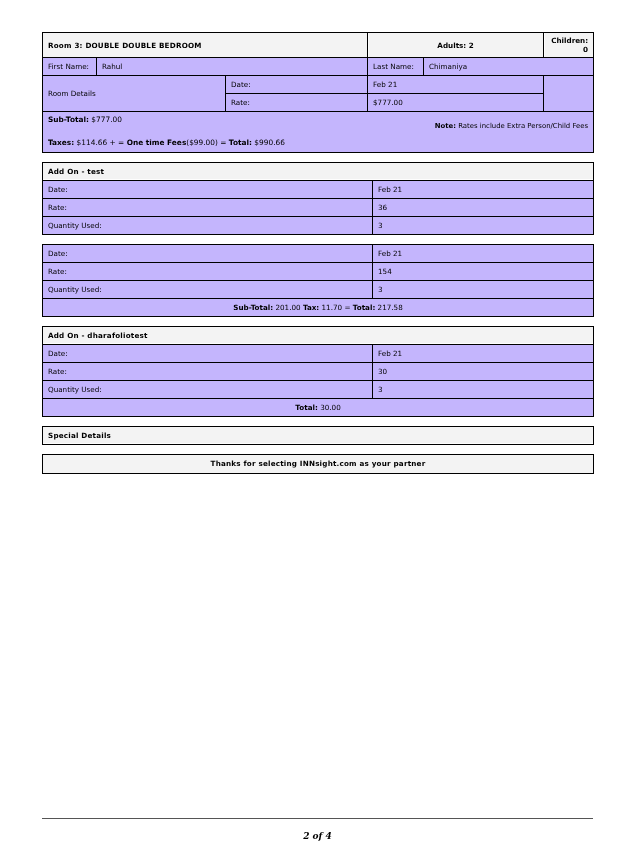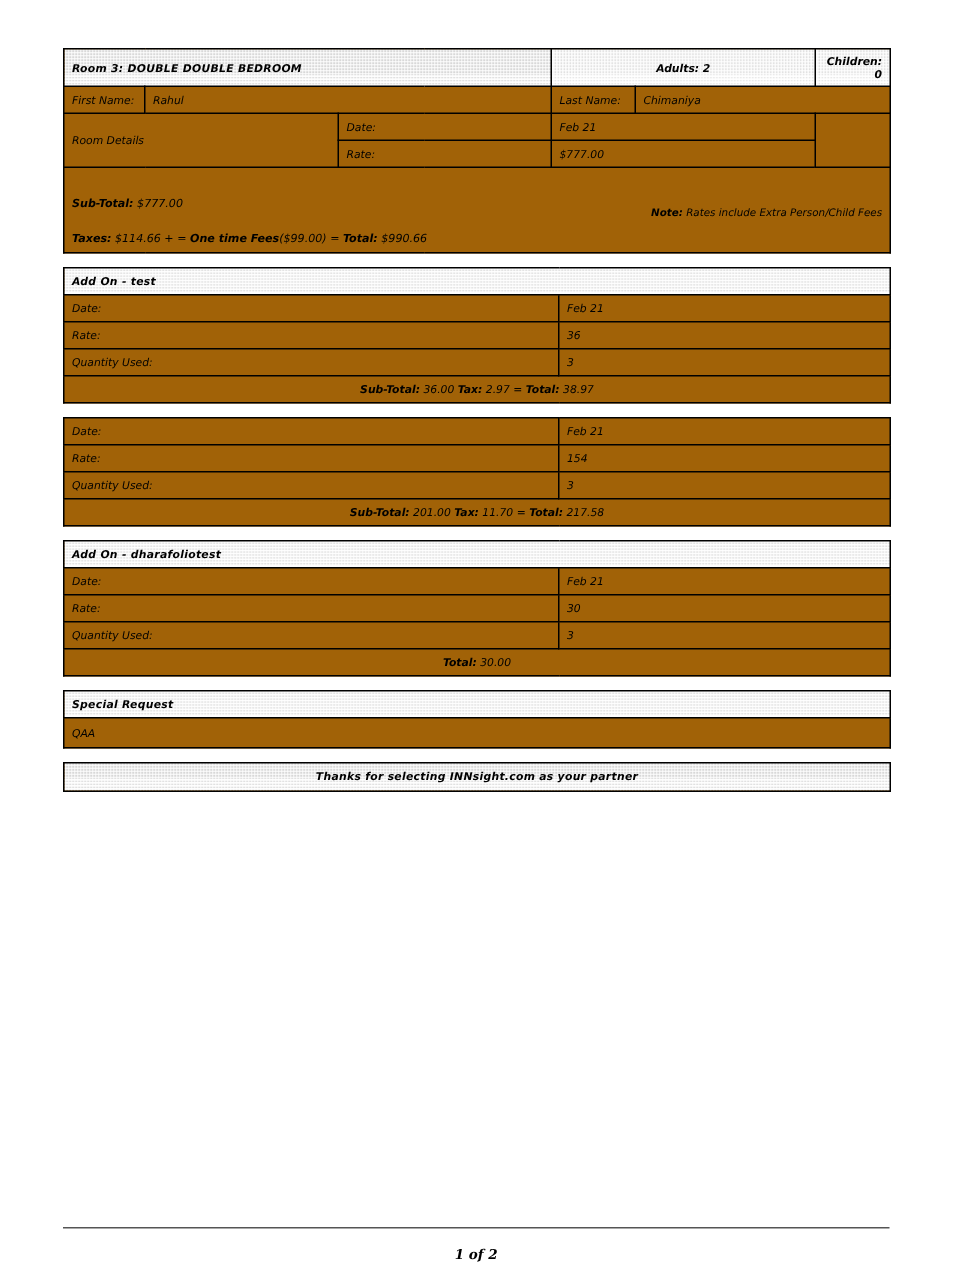--- a/index.html
+++ b/index.html
@@ -29,22 +29,21 @@
     top: 32px;
     width: 551px;
   }
 
   
   table.blk {
     border-collapse: collapse;
     width: 551px;
     table-layout: fixed;
     border: 1.5px solid #000;
-    background: #a16207;
-    font-style: italic;
+    background: #c4b5fd;
   }
   table.blk td {
     border: 1px solid #000;
     padding: 3px 5px;
     font-size: 7.2px;
     line-height: 1.25;
     vertical-align: middle;
     height: 11px;
   }
 
@@ -59,21 +58,21 @@
 
   .b { font-weight: bold; }
   .right { text-align: right; }
   .center { text-align: center; }
   .gap-lg { height: 9px; }
 
   .hdr-title { font-size: 7.4px; letter-spacing: 0.2px; }
 
   td.val { font-size: 7.6px; }
 
-  .totline { font-size: 7.4px; margin-top: 16px; }
+  .totline { font-size: 7.4px; }
 
   
   .footer {
     position: absolute;
     left: 42px;
     top: 818px;
     width: 551px;
     border-top: 1px solid #555;
     text-align: center;
     padding-top: 5px;
@@ -169,31 +168,20 @@
         <td class="val">Feb 21</td>
       </tr>
       <tr>
         <td>Rate:</td>
         <td class="val">36</td>
       </tr>
       <tr>
         <td>Quantity Used:</td>
         <td class="val">3</td>
       </tr>
-      <tr>
-        <td class="center totline" colspan="2">
-          <span class="b">Sub-Total:</span>
-          <span>36.00</span>
-          <span class="b">Tax:</span>
-          <span>2.97</span>
-          <span>=</span>
-          <span class="b">Total:</span>
-          <span>38.97</span>
-        </td>
-      </tr>
     </tbody>
       </table>
 
     <div class="gap-lg"></div>
 
     <table class="blk">
       <colgroup>
           <col style="width:330px">
           <col style="width:221px">
         </colgroup>
@@ -257,39 +245,36 @@
       </table>
 
     <div class="gap-lg"></div>
 
     <table class="blk">
       <colgroup>
           <col style="width:551px">
         </colgroup>
       <tbody>
           <tr>
-        <td class="hatch hdr-title">Special Request</td>
-      </tr>
-      <tr>
-        <td class="sr-val" style="height:13px;">QAA</td>
+        <td class="hatch hdr-title">Special Details</td>
       </tr>
     </tbody>
       </table>
 
     <div class="gap-lg"></div>
 
     <table class="blk">
       <colgroup>
           <col style="width:551px">
         </colgroup>
       <tbody>
           <tr>
         <td class="hatch center hdr-title" style="height:12px;">Thanks for selecting INNsight.com as your partner</td>
       </tr>
     </tbody>
       </table>
 
   </div>
 
   <div class="footer">
-    <span class="pg">1 of 2</span>
+    <span class="pg">2 of 4</span>
   </div>
 </div>
 
 </body></html>

